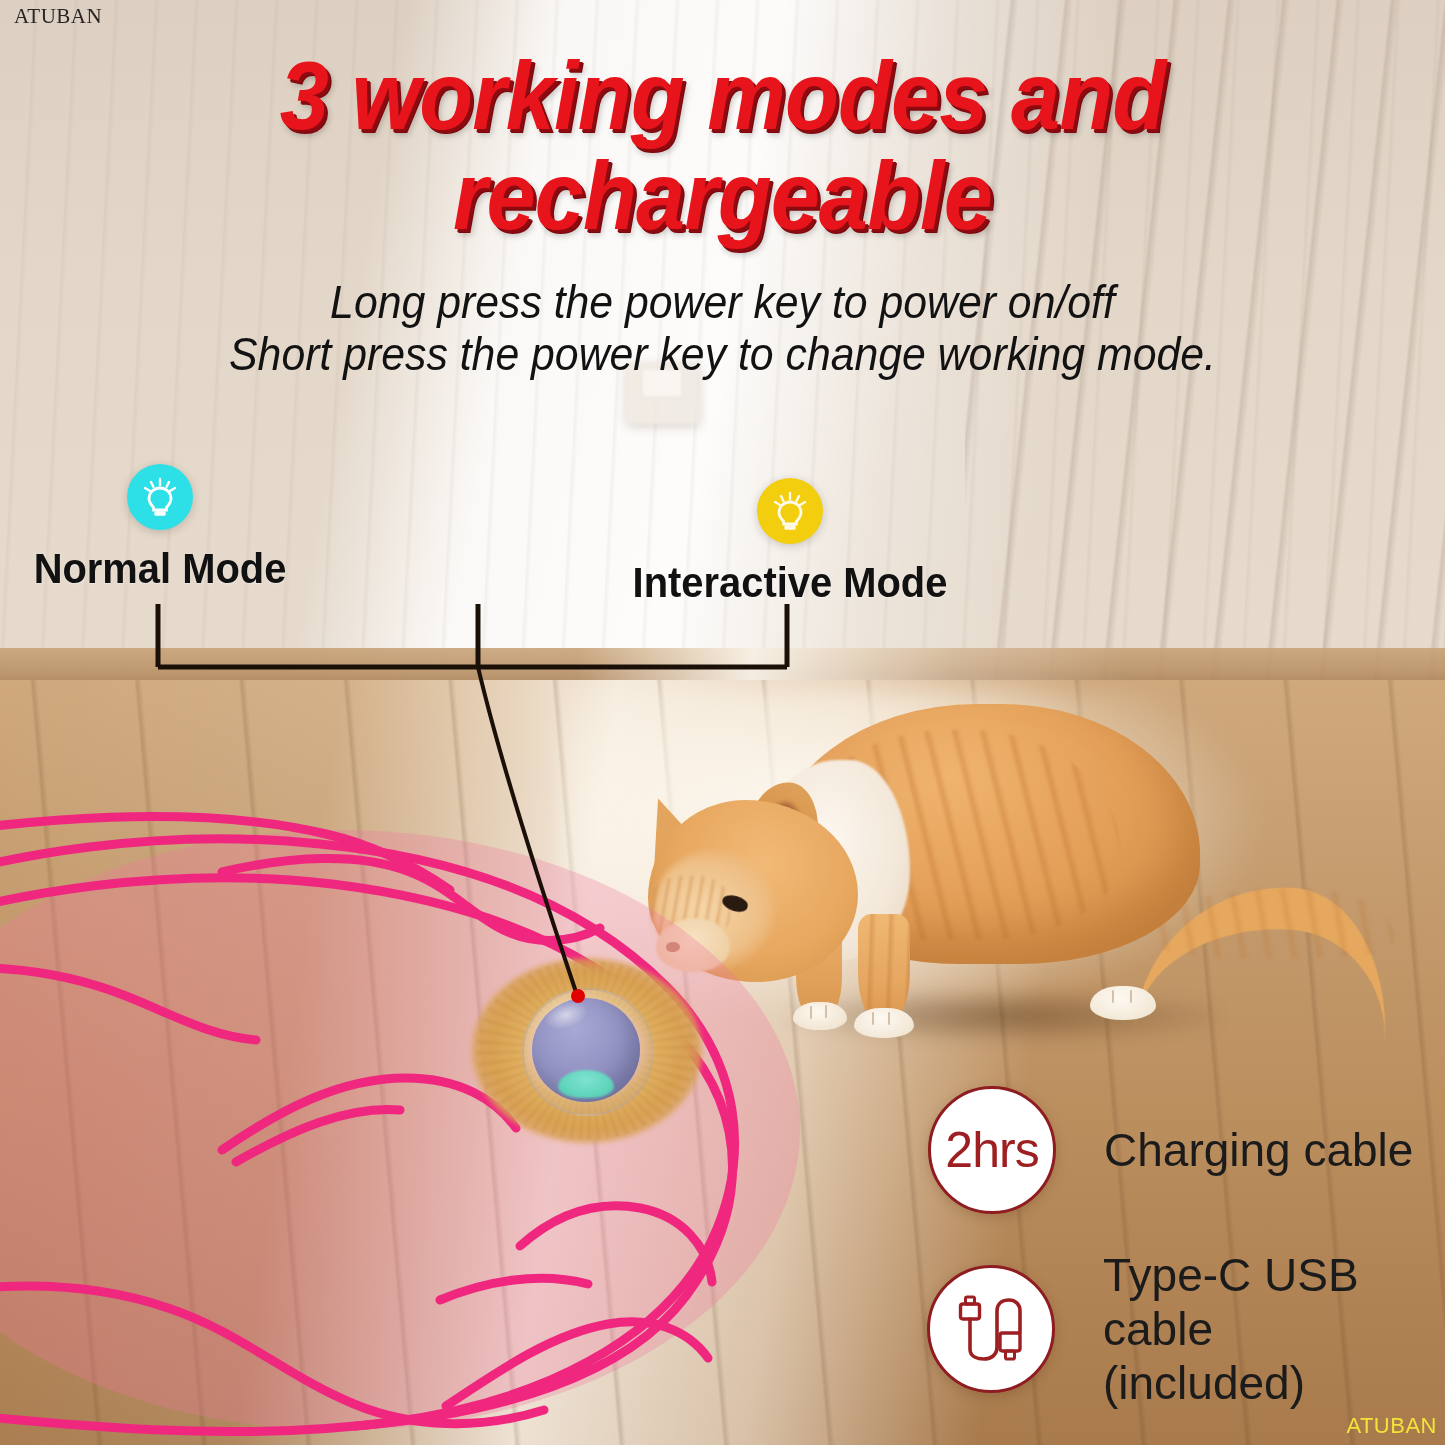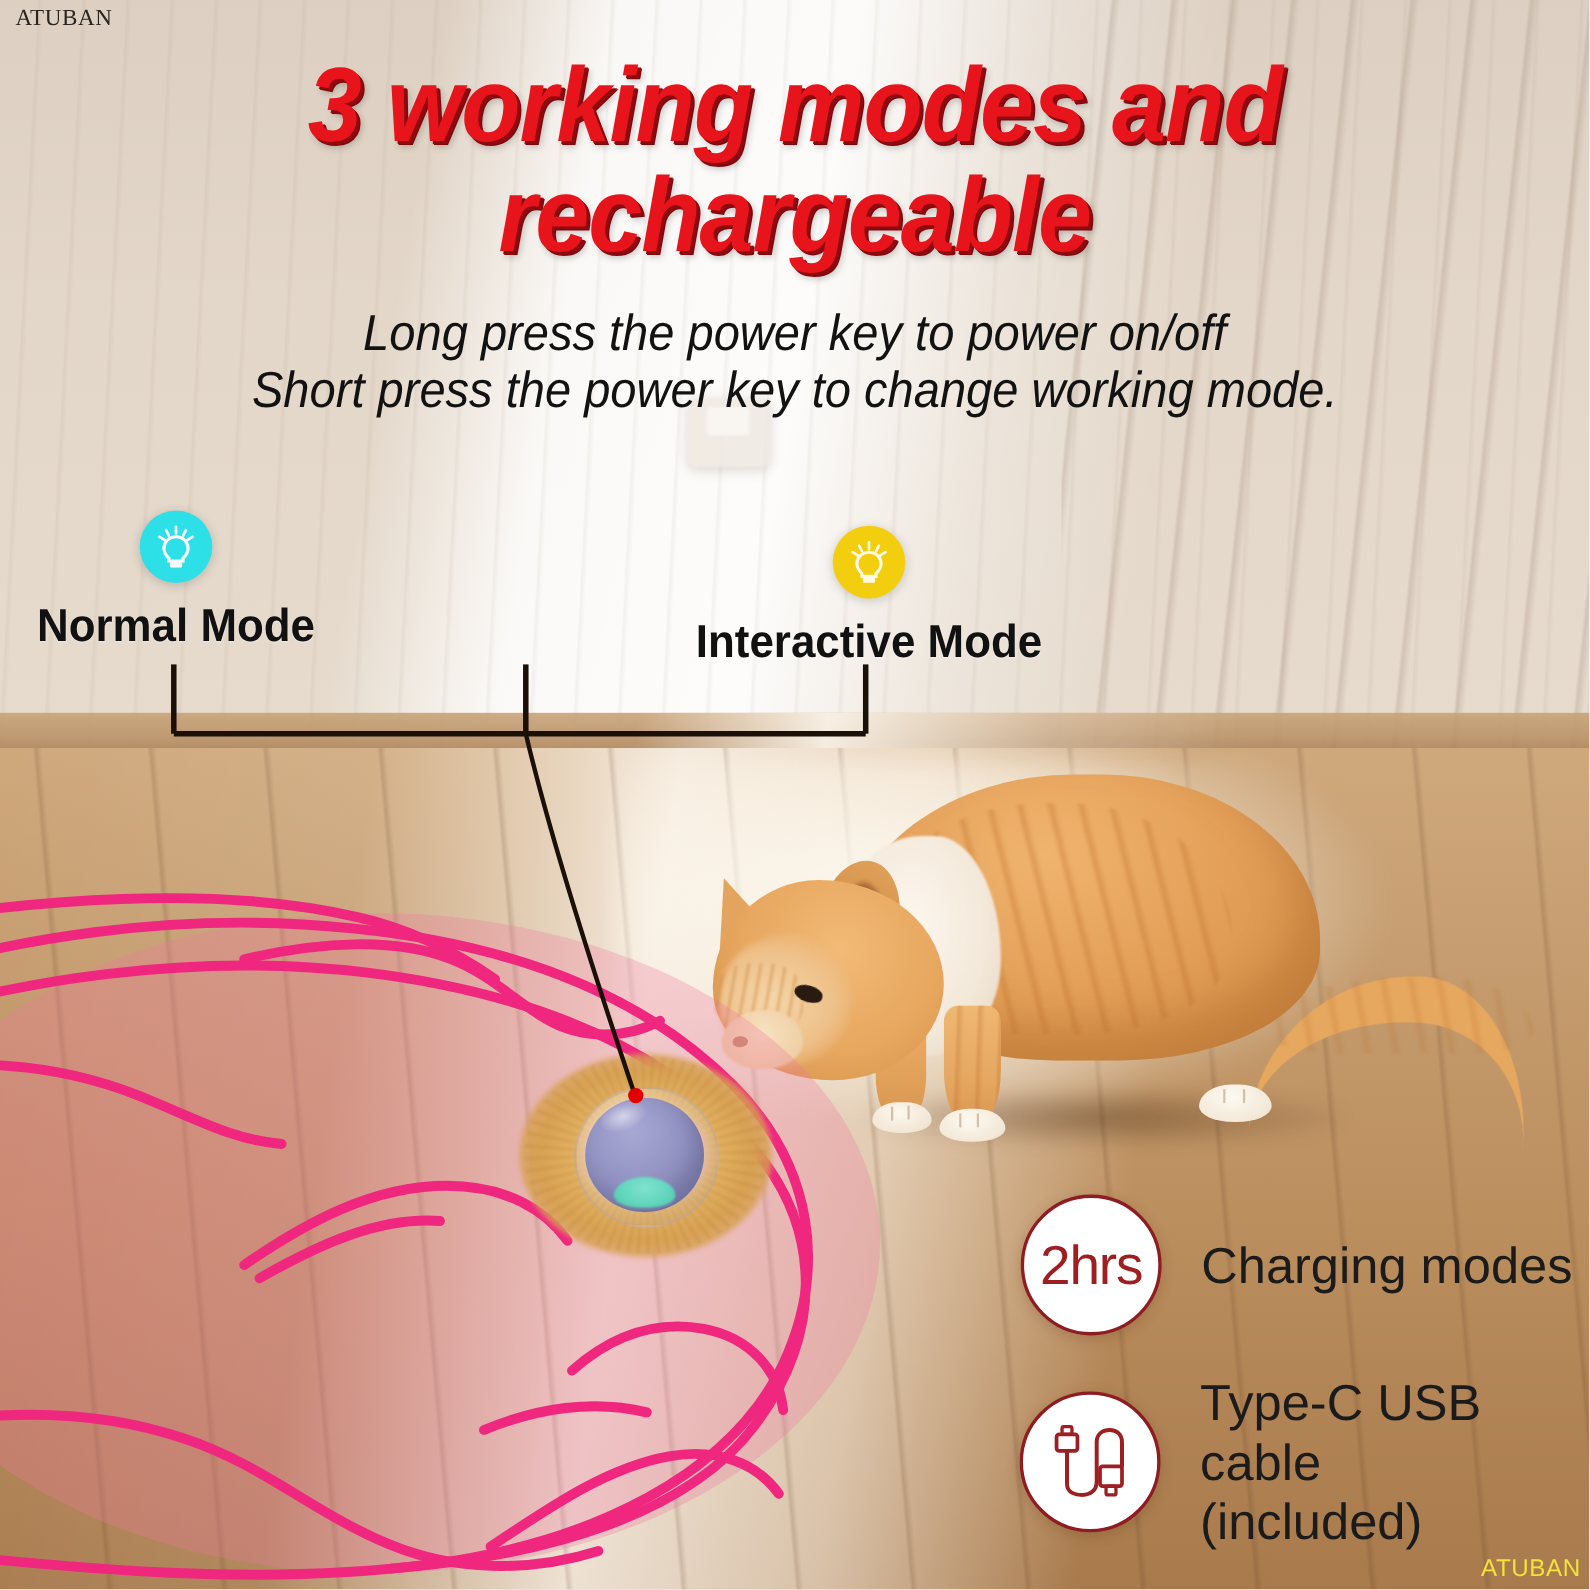--- a/index.html
+++ b/index.html
@@ -446,21 +446,21 @@
   }
   #mode-normal      { left: 24px;  top: 464px; width: 272px; }
   #mode-active      { left: 348px; top: 478px; width: 248px; }
   #mode-interactive { left: 620px; top: 478px; width: 340px; }
 
   
   .feature {
     position: absolute;
     display: flex;
     align-items: center;
-    gap: 36px;
+    gap: 48px;
   }
   .feature-circle {
     width: 122px; height: 122px;
     border-radius: 50%;
     background: #ffffff;
     border: 3px solid #8e1c20;
     display: flex;
     align-items: center;
     justify-content: center;
     box-shadow: 0 3px 12px rgba(90,50,20,0.25);
@@ -635,21 +635,21 @@
         <rect x="17.4" y="37.2" width="11.2" height="4.6" rx="1.2" fill="#fffbe8"></rect>
       </svg>
     </div>
     <div class="mode-label">Interactive Mode</div>
   </div>
 
   <div class="feature" id="feature-charging">
     <div class="feature-circle">
       <span class="feature-circle-text">2hrs</span>
     </div>
-    <div class="feature-text">Charging modes</div>
+    <div class="feature-text">Charging cable</div>
   </div>
 
   <div class="feature" id="feature-cable">
     <div class="feature-circle">
       <svg width="76" height="80" viewBox="0 0 76 80">
 
         <rect x="12.5" y="8" width="9" height="7" rx="1.6" fill="none" stroke="#9e1f22" stroke-width="3"></rect>
         <rect x="7.5" y="15" width="19" height="15" rx="2.4" fill="none" stroke="#9e1f22" stroke-width="3.4"></rect>
 
         <path d="M 17 30 L 17 60 C 17 68 25 70 31 70 C 38 70 44 66 44 58 L 44 22 C 44 14 50 11 56 11 C 62 11 67 15 67 22 L 67 44" fill="none" stroke="#9e1f22" stroke-width="3.6" stroke-linecap="round"></path>

